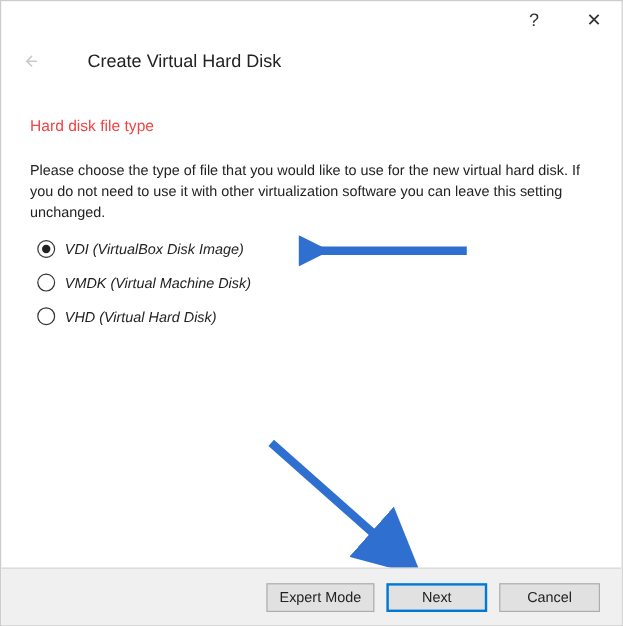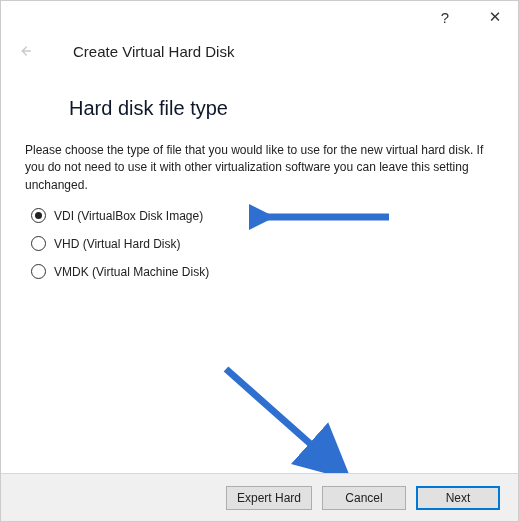--- a/index.html
+++ b/index.html
@@ -41,40 +41,40 @@
     .wizard-title {
       font-size: 15px;
       color: #222;
       font-weight: 400;
       margin-left: 28px;
     }
     .content {
       padding: 24px 24px 0 24px;
     }
     .page-heading {
-      color: #0f172a;
-      font-size: 20px;
+      color: #ef4444;
+      font-size: 13px;
       font-weight: 400;
       margin-bottom: 22px;
-      margin-left: 44px;
     }
     .description {
       color: #222;
       font-size: 12px;
       line-height: 1.45;
       margin-bottom: 14px;
     }
     .radio-group {
       padding-left: 6px;
     }
     .radio-row {
       display: flex;
       align-items: center;
       margin-bottom: 13px;
       position: relative;
+      font-style: italic;
     }
     .radio {
       width: 15px; height: 15px;
       border: 1.5px solid #333;
       border-radius: 50%;
       margin-right: 8px;
       display: flex; align-items: center; justify-content: center;
       flex-shrink: 0;
     }
     .radio.selected::after {
@@ -160,37 +160,37 @@
           <marker id="ah1" markerWidth="8" markerHeight="8" refX="2" refY="4" orient="auto">
             <path d="M8,0 L0,4 L8,8 Z" fill="#2f6fd0"></path>
           </marker>
         </defs>
         <line x1="140" y1="13" x2="12" y2="13" stroke="#2f6fd0" stroke-width="7" marker-end="url(#ah1)"></line>
       </svg>
     </div>
 
     <div class="radio-row">
       <span class="radio"></span>
-      <span class="radio-label">VHD (Virtual Hard Disk)</span>
+      <span class="radio-label">VMDK (Virtual Machine Disk)</span>
     </div>
 
     <div class="radio-row">
       <span class="radio"></span>
-      <span class="radio-label">VMDK (Virtual Machine Disk)</span>
+      <span class="radio-label">VHD (Virtual Hard Disk)</span>
     </div>
 
   </div>
 </div>
 
 <svg class="arrow2" width="150" height="130">
   <defs>
     <marker id="ah2" markerWidth="8" markerHeight="8" refX="6" refY="4" orient="auto">
       <path d="M0,0 L8,4 L0,8 Z" fill="#2f6fd0"></path>
     </marker>
   </defs>
   <line x1="10" y1="10" x2="125" y2="112" stroke="#2f6fd0" stroke-width="7" marker-end="url(#ah2)"></line>
 </svg>
 
 <div class="footer">
-  <button class="btn">Expert Hard</button>
+  <button class="btn">Expert Mode</button>
+  <button class="btn primary">Next</button>
   <button class="btn">Cancel</button>
-  <button class="btn primary">Next</button>
 </div>
 
 </body></html>

